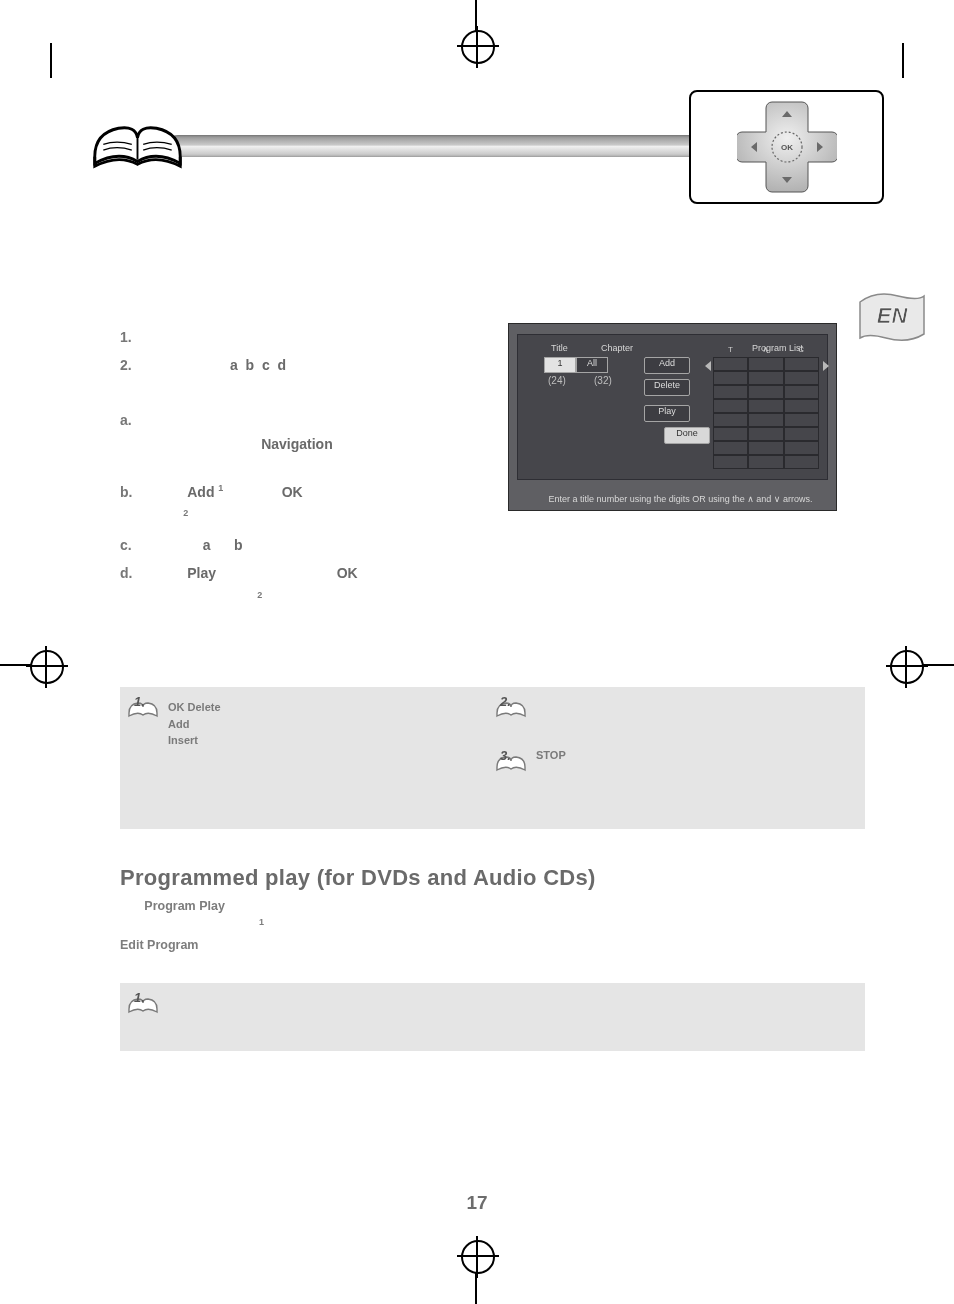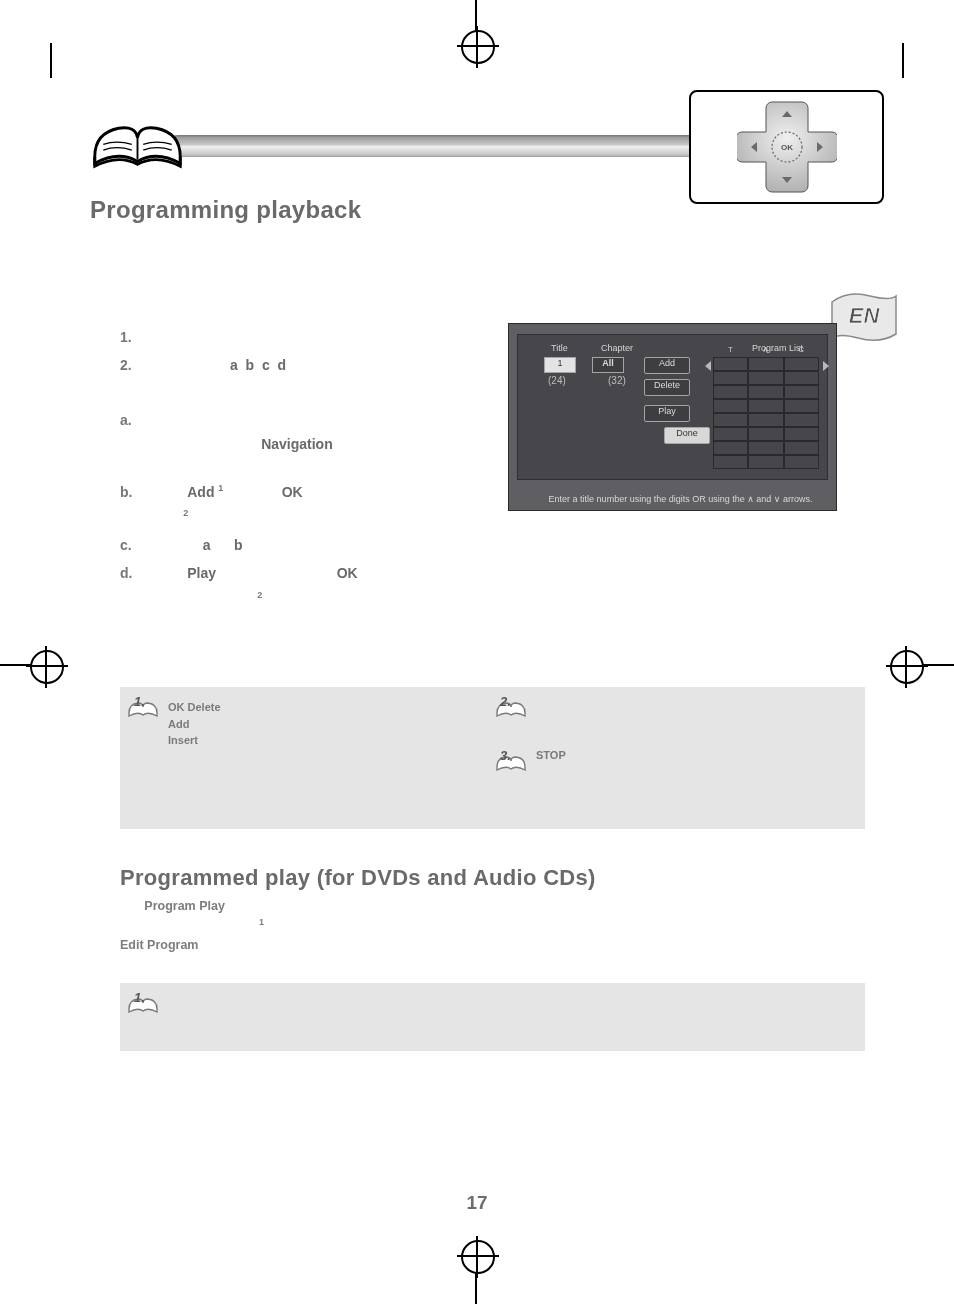--- a/index.html
+++ b/index.html
@@ -102,28 +102,28 @@
     position:absolute; left:8px; right:8px; top:10px; bottom:30px;
     background:#46464b;
     border:1px solid #2e2e34;
   }
   .ss-col-label { position:absolute; top:8px; font-size:9px; color:#d6d6d6;text-align:right; }
   .ss-title-l { left:33px; }
   .ss-chap-l { left:83px; }
   .ss-prog-l { right:24px; }
   .ss-box { position:absolute; border:1px solid #a5a5a5; background:#3d3d42; text-align:center; font-size:9px; }
   .ss-title-box { left:26px; top:22px; width:30px; height:14px; background:#e3e3e3; color:#333;}
-  .ss-chap-box { left:74px; top:22px; width:30px; height:14px;font-weight:bold; }
+  .ss-chap-box { left:58px; top:22px; width:30px; height:14px; }
   .ss-btn { left:126px; width:44px; height:15px; border-radius:2px; }
   .ss-add { top:22px; }
   .ss-del { top:44px; }
   .ss-play { top:70px; }
   .ss-done { top:92px; background:#d8d8d8; color:#333;margin-left:20px;}
   .ss-count { position:absolute; top:40px; font-size:10px; color:#bfbfbf;}
-  .ss-tc { left:30px;} .ss-cc { left:90px;}
+  .ss-tc { left:30px;} .ss-cc { left:76px;}
   .ss-table {
     position:absolute; right:8px; top:22px; width:106px; height:112px;
     display:grid; grid-template-columns:repeat(3,1fr); grid-template-rows:repeat(8,1fr);
     gap:0;
   }
   .ss-table div { border:1px solid #2a2a2e; }
   .ss-tc-head { position:absolute; right:8px; top:10px; width:106px; display:flex; justify-content:space-around; font-size:8px; color:#cfcfcf;}
   .ss-tri { position:absolute; width:0; height:0; border-top:5px solid transparent; border-bottom:5px solid transparent; }
   .ss-tri-l { right:116px; top:26px; border-right:6px solid #b8b8b8;}
   .ss-tri-r { right:-2px; top:26px; border-left:6px solid #b8b8b8;}
@@ -173,21 +173,21 @@
     color:#7a7a7a;
   }
 
   .page-num {
     position:absolute; left:0; right:0; bottom:90px;
     text-align:center;
     font-weight:900; font-size:19px; color:#6d6d6d;
   }
 
   .en-flag {
-    position:absolute; right:56px; top:290px;
+    position:absolute; right:28px; top:290px;
     width:68px; height:54px;
   }
   .en-flag svg{width:100%;height:100%;}
 </style>
 </head>
 <body>
 
 <div class="cropmark cm-top-v"></div>
 <div class="cm-top-c"></div>
 <div class="cropmark cm-bot-v"></div>
@@ -221,21 +221,20 @@
             <stop offset="100%" stop-color="#b2b2b2"></stop>
           </radialGradient>
         </defs>
         <path d="M35 5 h30 a6 6 0 0 1 6 6 v24 h24 a6 6 0 0 1 6 6 v18 a6 6 0 0 1 -6 6 h-24 v24 a6 6 0 0 1 -6 6 h-30 a6 6 0 0 1 -6 -6 v-24 h-24 a6 6 0 0 1 -6 -6 v-18 a6 6 0 0 1 6 -6 h24 v-24 a6 6 0 0 1 6 -6 z" fill="url(#g1)" stroke="#555" stroke-width="1"></path>
         <circle cx="50" cy="50" r="15" fill="none" stroke="#666" stroke-width="1.2" stroke-dasharray="2 2"></circle>
         <text x="50" y="53" text-anchor="middle" font-size="8" font-weight="bold" fill="#555">OK</text>
         <path d="M50 14 l-5 6 h10 z M50 86 l-5 -6 h10 z M14 50 l6 -5 v10 z M86 50 l-6 -5 v10 z" fill="#6a6a6a"></path>
       </svg>
     </div>
   </div>
-  <div class="main-title">Programming playback</div>
 </div>
 
 <div class="en-flag">
   <svg viewBox="0 0 68 54">
     <path d="M2 12 Q18 0 40 6 Q60 11 66 6 L66 44 Q50 54 28 48 Q10 43 2 48 Z" fill="#e9e9e9" stroke="#8a8a8a" stroke-width="1.5"></path>
     <text x="34" y="33" text-anchor="middle" font-size="22" font-weight="900" font-style="italic" fill="#535353" stroke="#fff" stroke-width="0.6">EN</text>
   </svg>
 </div>
 
 <div class="content">

